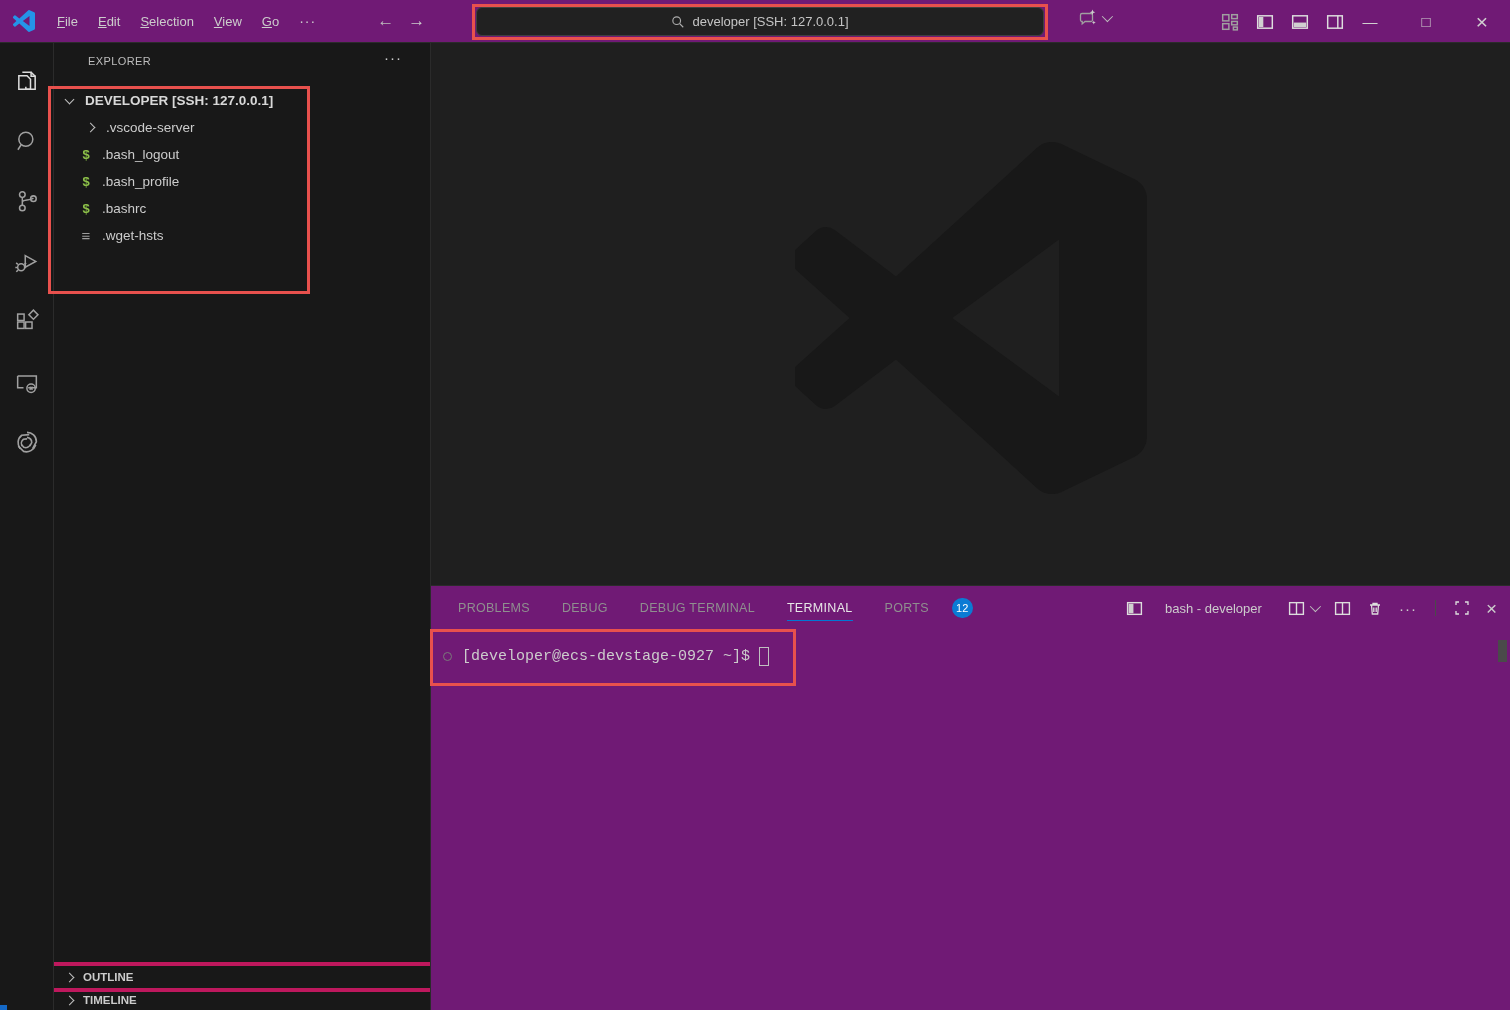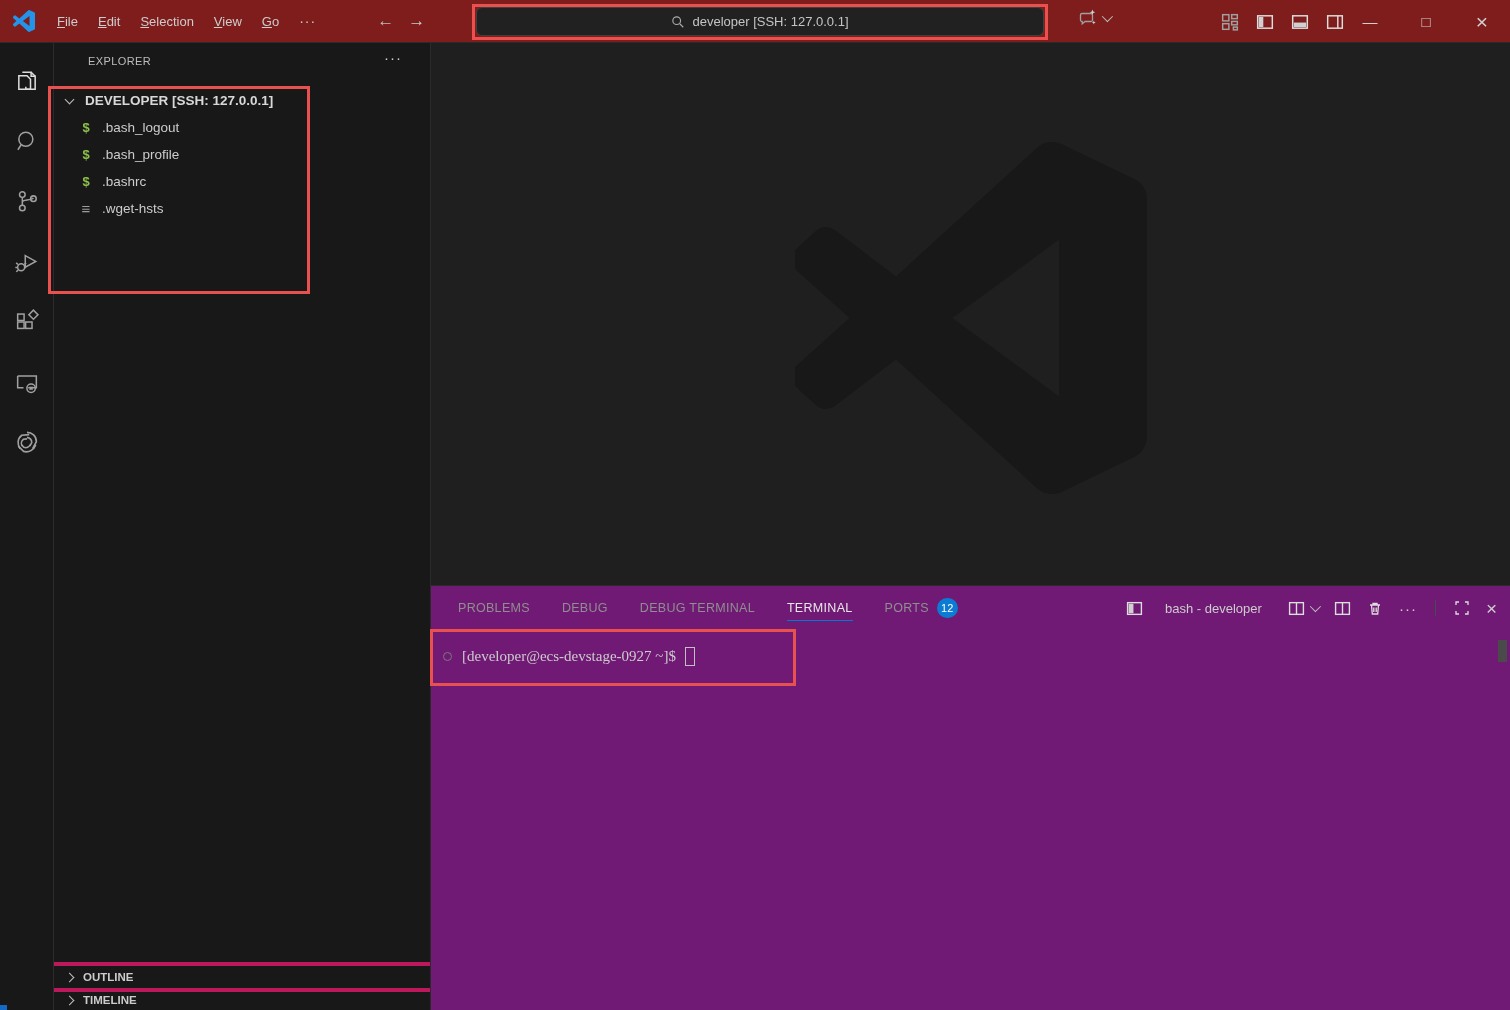--- a/index.html
+++ b/index.html
@@ -2,21 +2,21 @@
 <html><head>
 <meta charset="utf-8">
 <style>
   * { margin:0; padding:0; box-sizing:border-box; }
   html,body { width:1510px; height:1010px; overflow:hidden; background:#1f1f1f;
               font-family:"Liberation Sans", sans-serif; }
   .app { position:absolute; inset:0; width:1510px; height:1010px; background:#1f1f1f; }
 
   
   .titlebar { position:absolute; left:0; top:0; width:1510px; height:43px;
-              background:#7f1d1d; border-bottom:1px solid #2b2b2b;
+              background:#701a75; border-bottom:1px solid #2b2b2b;
               display:flex; align-items:center; color:#cccccc; z-index:5; }
   .tb-logo { width:22px; height:22px; margin:0 13px 0 13px; flex:0 0 auto; }
   .menu { display:flex; align-items:center; gap:2px; }
   .menu-item { font-size:13px; color:#cccccc; padding:4px 9px; border-radius:5px; cursor:default; }
   .menu-item::first-letter { text-decoration:underline; }
   .menu-overflow { font-size:14px; letter-spacing:1px; padding:4px 9px; color:#cccccc; }
   .nav-arrows { display:flex; align-items:center; gap:14px; margin-left:52px; font-size:17px; color:#cccccc; }
   .nav-arrows .dim { color:#bdbdbd; }
   .command-center { position:absolute; left:476px; top:7px; width:568px; height:29px;
                     background:#212121; border:1px solid #404040; border-radius:6px;
@@ -68,33 +68,33 @@
            background:#701a75; border-top:1px solid #2b2b2b; }
   .panel-header { position:absolute; left:0; top:0; width:100%; height:44px; display:flex; align-items:center; }
   .panel-tabs { display:flex; align-items:center; gap:32px; margin-left:27px; }
   .ptab { font-size:12.5px; color:#8f8f8f; letter-spacing:.3px; height:44px; display:flex;
           align-items:center; position:relative; }
   .ptab.active { color:#e7e7e7; }
   .ptab.active::after { content:""; position:absolute; left:0; right:0; bottom:9px;
                         border-bottom:1.6px solid #0078d4; }
   .ptab-badge { min-width:20px; height:20px; border-radius:10px; background:#0b7bd4; color:#ffffff;
                 font-size:11px; display:flex; align-items:center; justify-content:center;
-                margin-left:8px; padding:0 4px; }
+                margin-left:23px; padding:0 4px; }
   .panel-right { position:absolute; right:13px; top:0; height:44px; display:flex; align-items:center; gap:16px;
                  color:#cccccc; }
   .term-title { font-size:13px; color:#cccccc; margin:0 10px 0 6px; }
   .ph-sep { width:1px; height:16px; background:#4a4a4a; margin:0 2px; }
   .ph-ellipsis { font-size:15px; letter-spacing:1px; color:#cccccc; }
   .ph-close { font-size:19px; color:#cccccc; line-height:1; }
 
   .terminal { position:absolute; left:0; top:44px; width:100%; }
   .term-line { display:flex; align-items:center; height:30px; margin-top:11px; }
   .cmd-circle { width:9px; height:9px; border:1.6px solid #7a7a7a; border-radius:50%;
                 margin:0 10px 0 12px; flex:0 0 auto; }
-  .prompt { font-family:Liberation Serif, serif; font-size:15px; color:#cccccc; white-space:pre; }
+  .prompt { font-family:Liberation Mono, monospace; font-size:15px; color:#cccccc; white-space:pre; }
   .cursor { width:10px; height:19px; border:1.2px solid #c0c0c0; display:inline-block; margin-left:9px; }
   .term-scrollthumb { position:absolute; right:3px; top:54px; width:9px; height:22px; background:#4a4a4a; }
 
   
   .annot { position:absolute; border:3px solid #e8514d; z-index:20; pointer-events:none; }
   #annot-command { left:472px; top:4px; width:576px; height:36px; }
   #annot-tree { left:48px; top:86px; width:262px; height:208px; }
   #annot-terminal { left:430px; top:629px; width:366px; height:57px; }
 
   .corner-blue { position:absolute; left:0; top:1005px; width:7px; height:5px; background:#1468c6; z-index:6; }
@@ -228,20 +228,24 @@
 
   <div class="sidebar">
     <div class="sb-header">
       <span class="sb-title">EXPLORER</span>
       <span class="sb-actions">···</span>
     </div>
     <div class="tree">
       <div class="tree-row root">
         <span class="chev down"></span>
         <span>DEVELOPER [SSH: 127.0.0.1]</span>
+      </div>
+      <div class="tree-row">
+        <span class="chev right"></span>
+        <span>.vscode-server</span>
       </div>
       <div class="tree-row">
         <span class="file-ico shell">$</span>
         <span>.bash_logout</span>
       </div>
       <div class="tree-row">
         <span class="file-ico shell">$</span>
         <span>.bash_profile</span>
       </div>
       <div class="tree-row">

